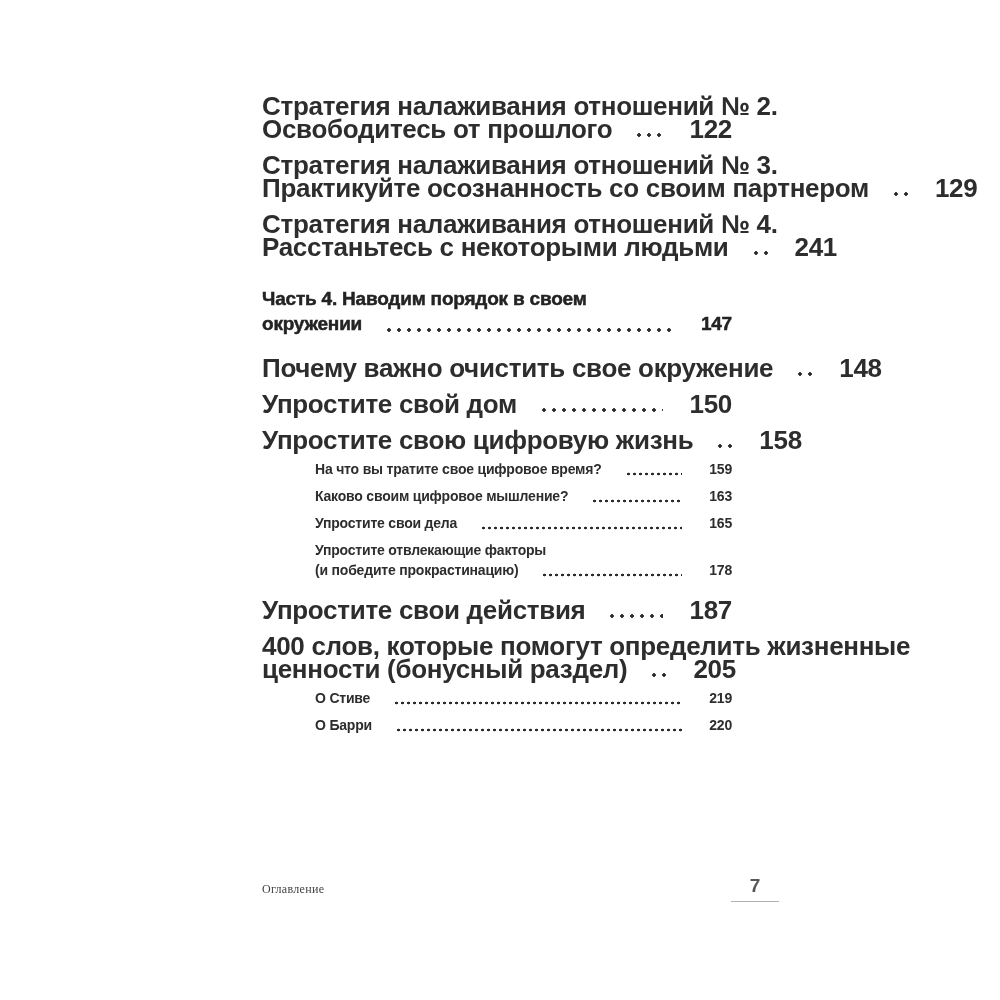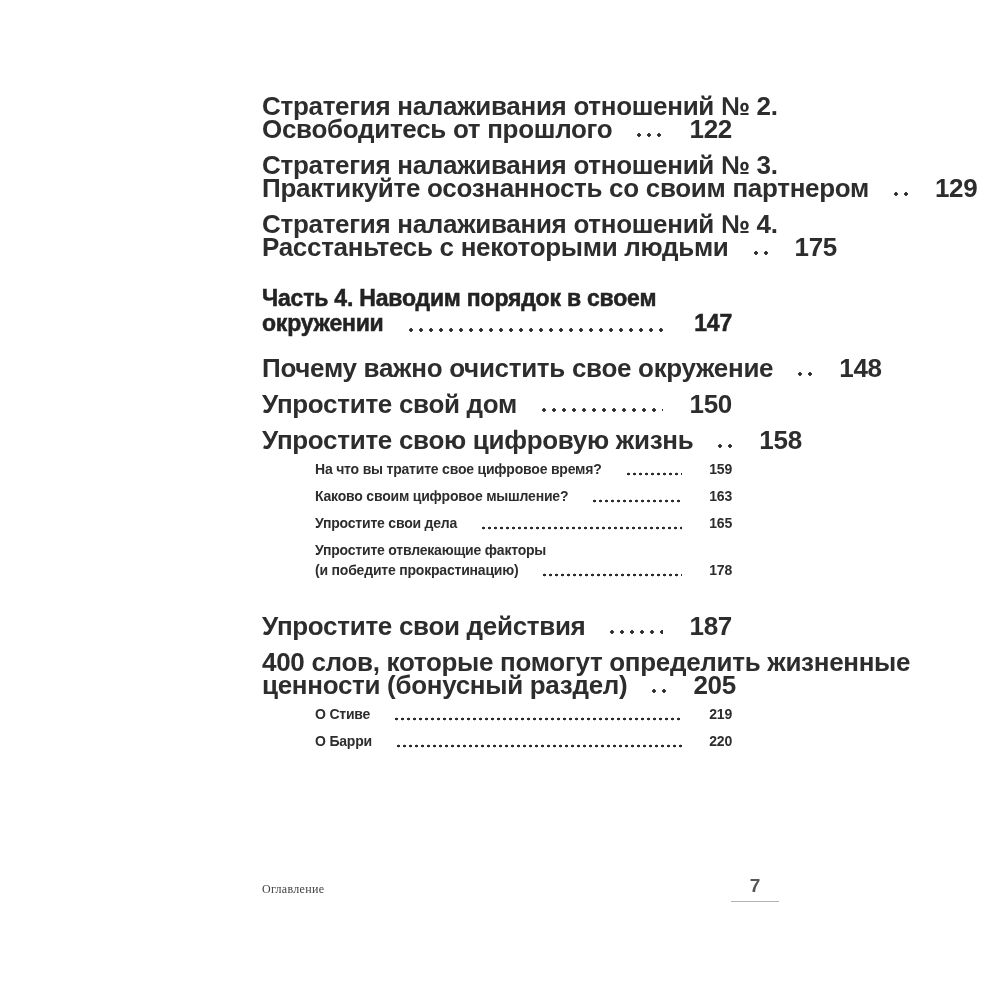--- a/index.html
+++ b/index.html
@@ -25,37 +25,37 @@
     font-weight: bold;
   }
 
   .toc-entry {
     font-size: 26px;
     line-height: 23px;
     letter-spacing: -0.3px;
     margin-top: 13px;
   }
   .toc-part {
-    font-size: 23px;
+    font-size: 19px;
     line-height: 25px;
     letter-spacing: -0.2px;
     margin-top: 27px;
     color: #232323;
     -webkit-text-stroke: 0.5px #232323;
   }
   .toc-sub {
     font-size: 14px;
     line-height: 20px;
     letter-spacing: -0.2px;
     margin-top: 7px;
     padding-left: 53px;
   }
   .toc > :first-child { margin-top: 0; }
   .toc-part + .toc-entry { margin-top: 21px; }
-  .toc-sub  + .toc-entry { margin-top: 35px; text-align: right; }
+  .toc-sub  + .toc-entry { margin-top: 19px; text-align: right; }
 
   .toc-line.with-leader {
     display: flex;
     align-items: baseline;
     gap: 20px;
   }
   .toc-title { white-space: nowrap; }
   .toc-page  { white-space: nowrap; }
 
   .leader {
@@ -118,21 +118,21 @@
         <span class="toc-title">Практикуйте осознанность со своим партнером</span>
         <span class="leader spaced"></span>
         <span class="toc-page">129</span>
       </div>
     </div>
     <div class="toc-entry">
       <div class="toc-line"><span class="toc-title">Стратегия налаживания отношений № 4.</span></div>
       <div class="toc-line with-leader">
         <span class="toc-title">Расстаньтесь с некоторыми людьми</span>
         <span class="leader spaced"></span>
-        <span class="toc-page">175</span>
+        <span class="toc-page">241</span>
       </div>
     </div>
     <div class="toc-part">
       <div class="toc-line"><span class="toc-title">Часть 4. Наводим порядок в своем</span></div>
       <div class="toc-line with-leader">
         <span class="toc-title">окружении</span>
         <span class="leader spaced"></span>
         <span class="toc-page">147</span>
       </div>
     </div>

